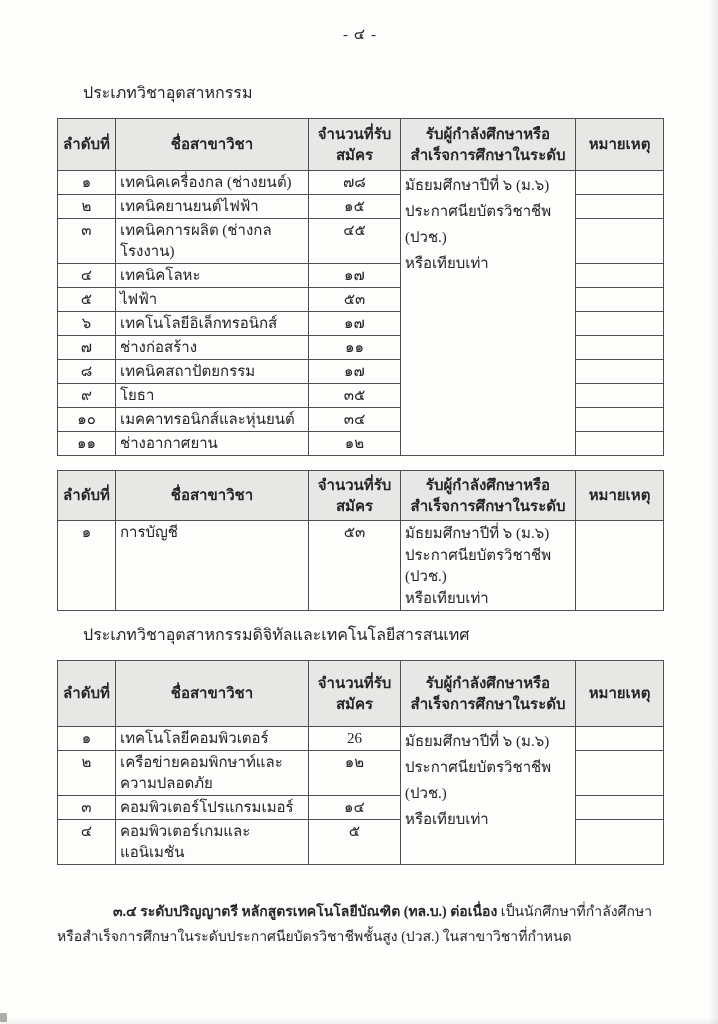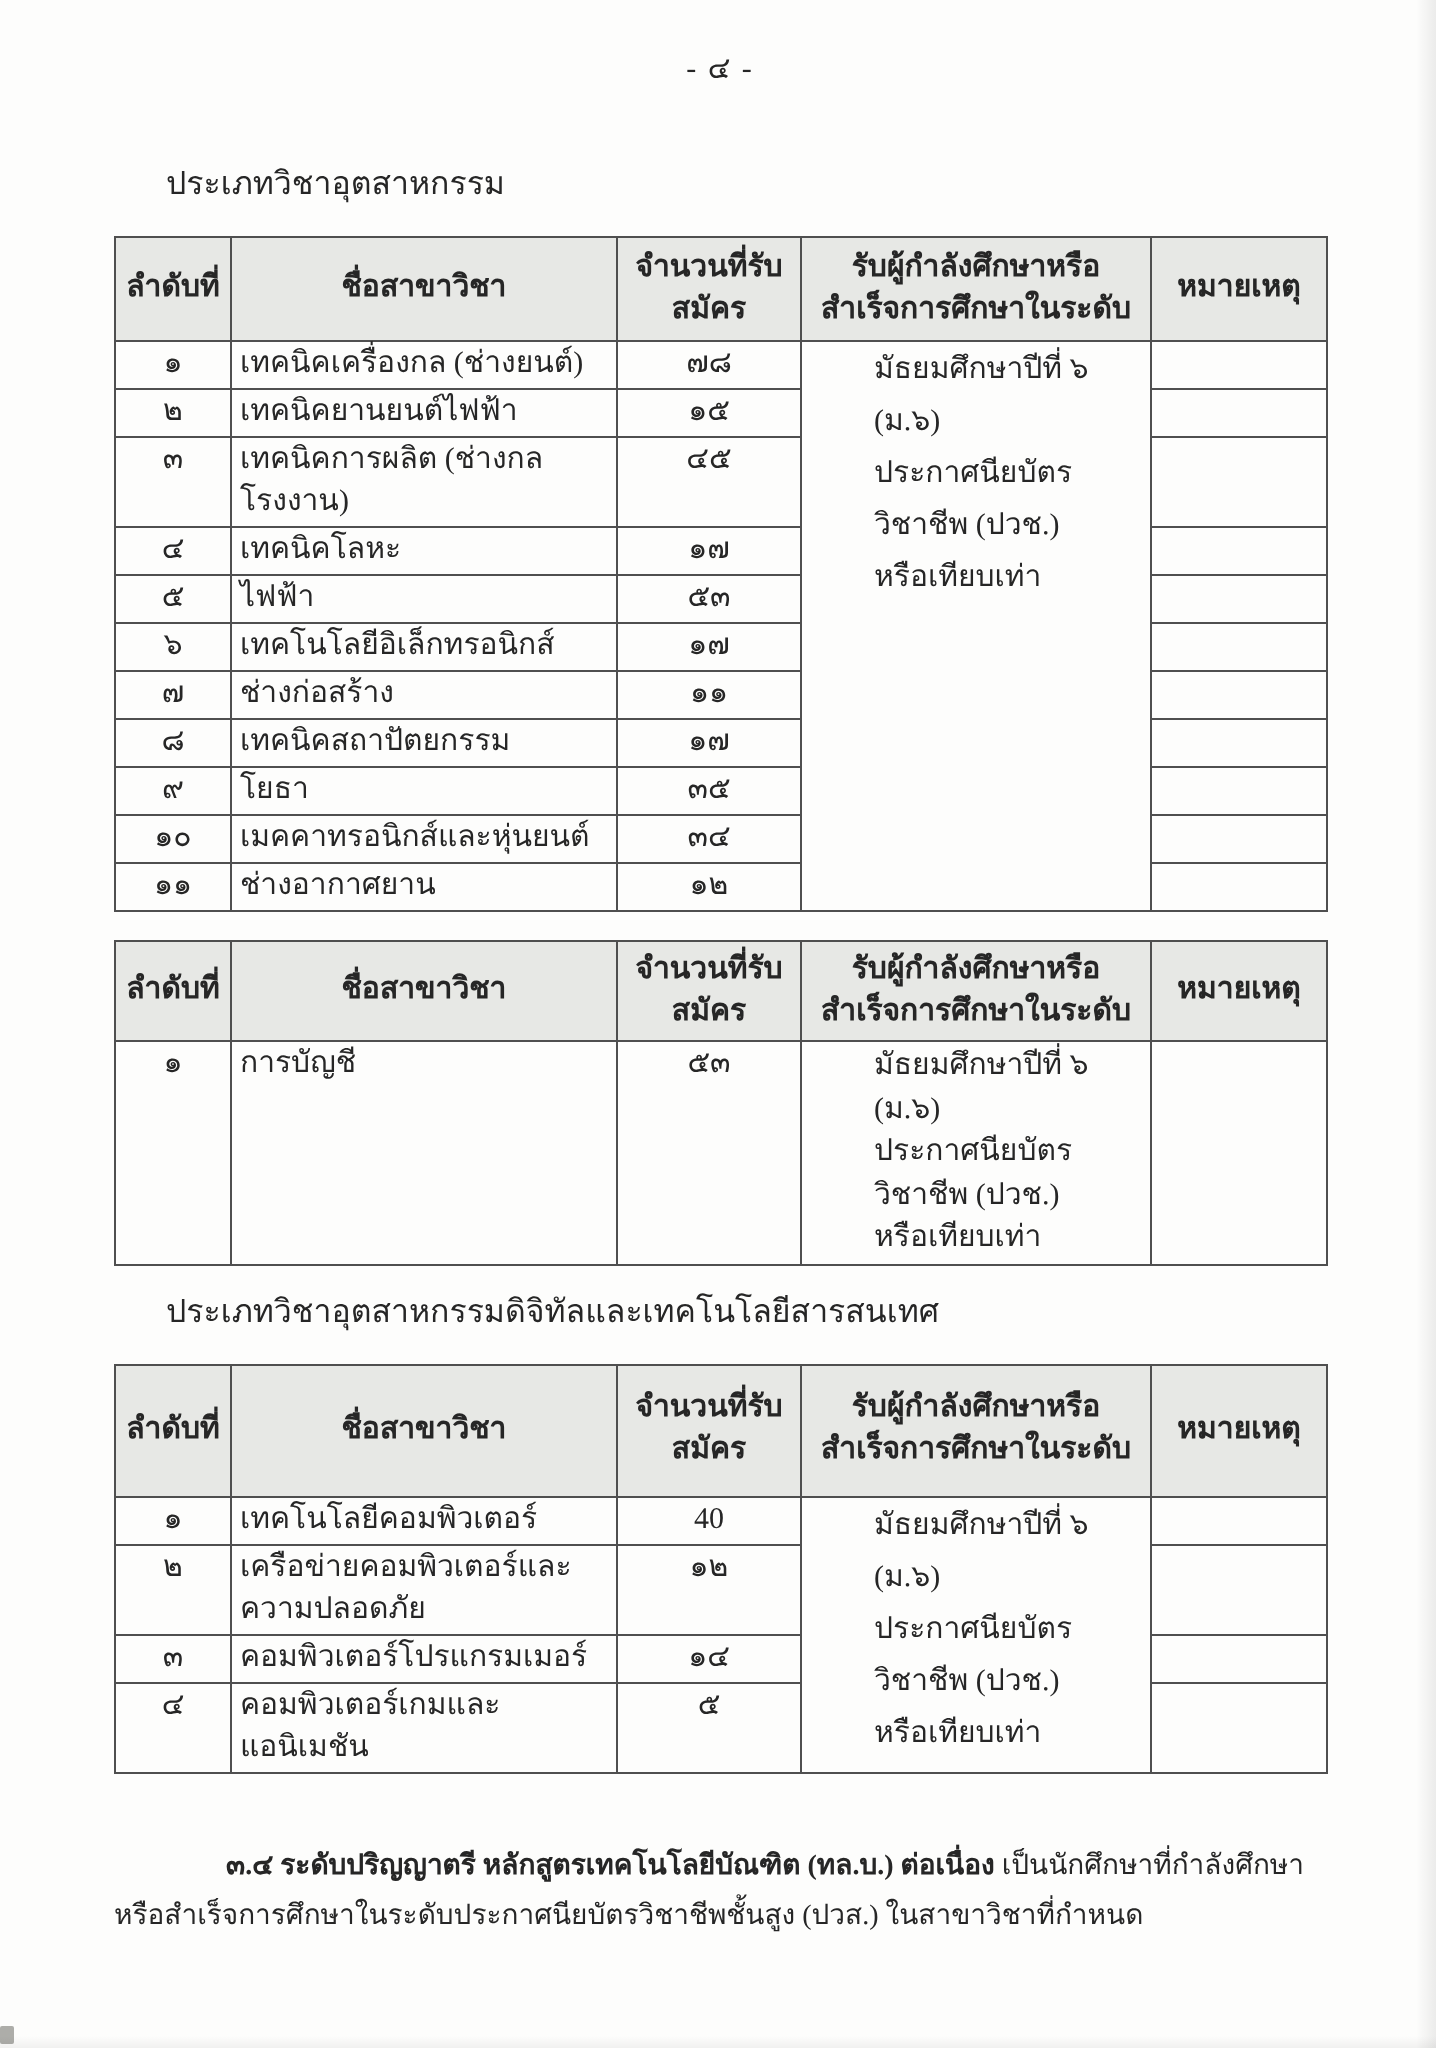--- a/index.html
+++ b/index.html
@@ -36,21 +36,21 @@
     border:1px solid #4f4f4f;
     font-size:15px;line-height:21px;
     padding:1px 4px;box-sizing:border-box;
     overflow-wrap:anywhere;
   }
   table.adm th{background:#e7e8e5;font-weight:bold;text-align:center;vertical-align:middle;}
   table.adm td{vertical-align:top;background:#fdfdfc;}
   td.c-center{text-align:center;}
   td.c-left{text-align:left;padding-left:9px;padding-right:6px;}
   td.elig-cell{vertical-align:middle;text-align:left;padding-left:10px;}
-  td.elig-cell div{line-height:26px;margin-left:32px;}
+  td.elig-cell div{line-height:26px;}
 
   .tbl-0 thead tr{height:52px;}
   .tbl-0 tbody tr{height:23.5px;}
   .tbl-1 thead tr{height:50px;}
   .tbl-1 tbody tr{height:65px;}
   .tbl-1 td.elig-cell div{line-height:21.5px;}
   .tbl-1 td.elig-cell{vertical-align:top;padding-top:2px;}
   .tbl-2 thead tr{height:66px;}
   .tbl-2 tbody tr{height:23.5px;}
 
@@ -222,31 +222,31 @@
             <div>รับผู้กำลังศึกษาหรือ</div>
             <div>สำเร็จการศึกษาในระดับ</div>
           </th>
           <th>หมายเหตุ</th>
         </tr>
       </thead>
       <tbody>
         <tr>
           <td class="c-center">๑</td>
           <td class="c-left">เทคโนโลยีคอมพิวเตอร์</td>
-          <td class="c-center">40</td>
+          <td class="c-center">26</td>
           <td class="elig-cell" rowspan="4">
             <div>มัธยมศึกษาปีที่ ๖ (ม.๖)</div>
             <div>ประกาศนียบัตรวิชาชีพ (ปวช.)</div>
             <div>หรือเทียบเท่า</div>
           </td>
           <td class="c-center"></td>
         </tr>
         <tr>
           <td class="c-center">๒</td>
-          <td class="c-left">เครือข่ายคอมพิวเตอร์และความปลอดภัย</td>
+          <td class="c-left">เครือข่ายคอมพิกษาท์และความปลอดภัย</td>
           <td class="c-center">๑๒</td>
           <td class="c-center"></td>
         </tr>
         <tr>
           <td class="c-center">๓</td>
           <td class="c-left">คอมพิวเตอร์โปรแกรมเมอร์</td>
           <td class="c-center">๑๔</td>
           <td class="c-center"></td>
         </tr>
         <tr>

